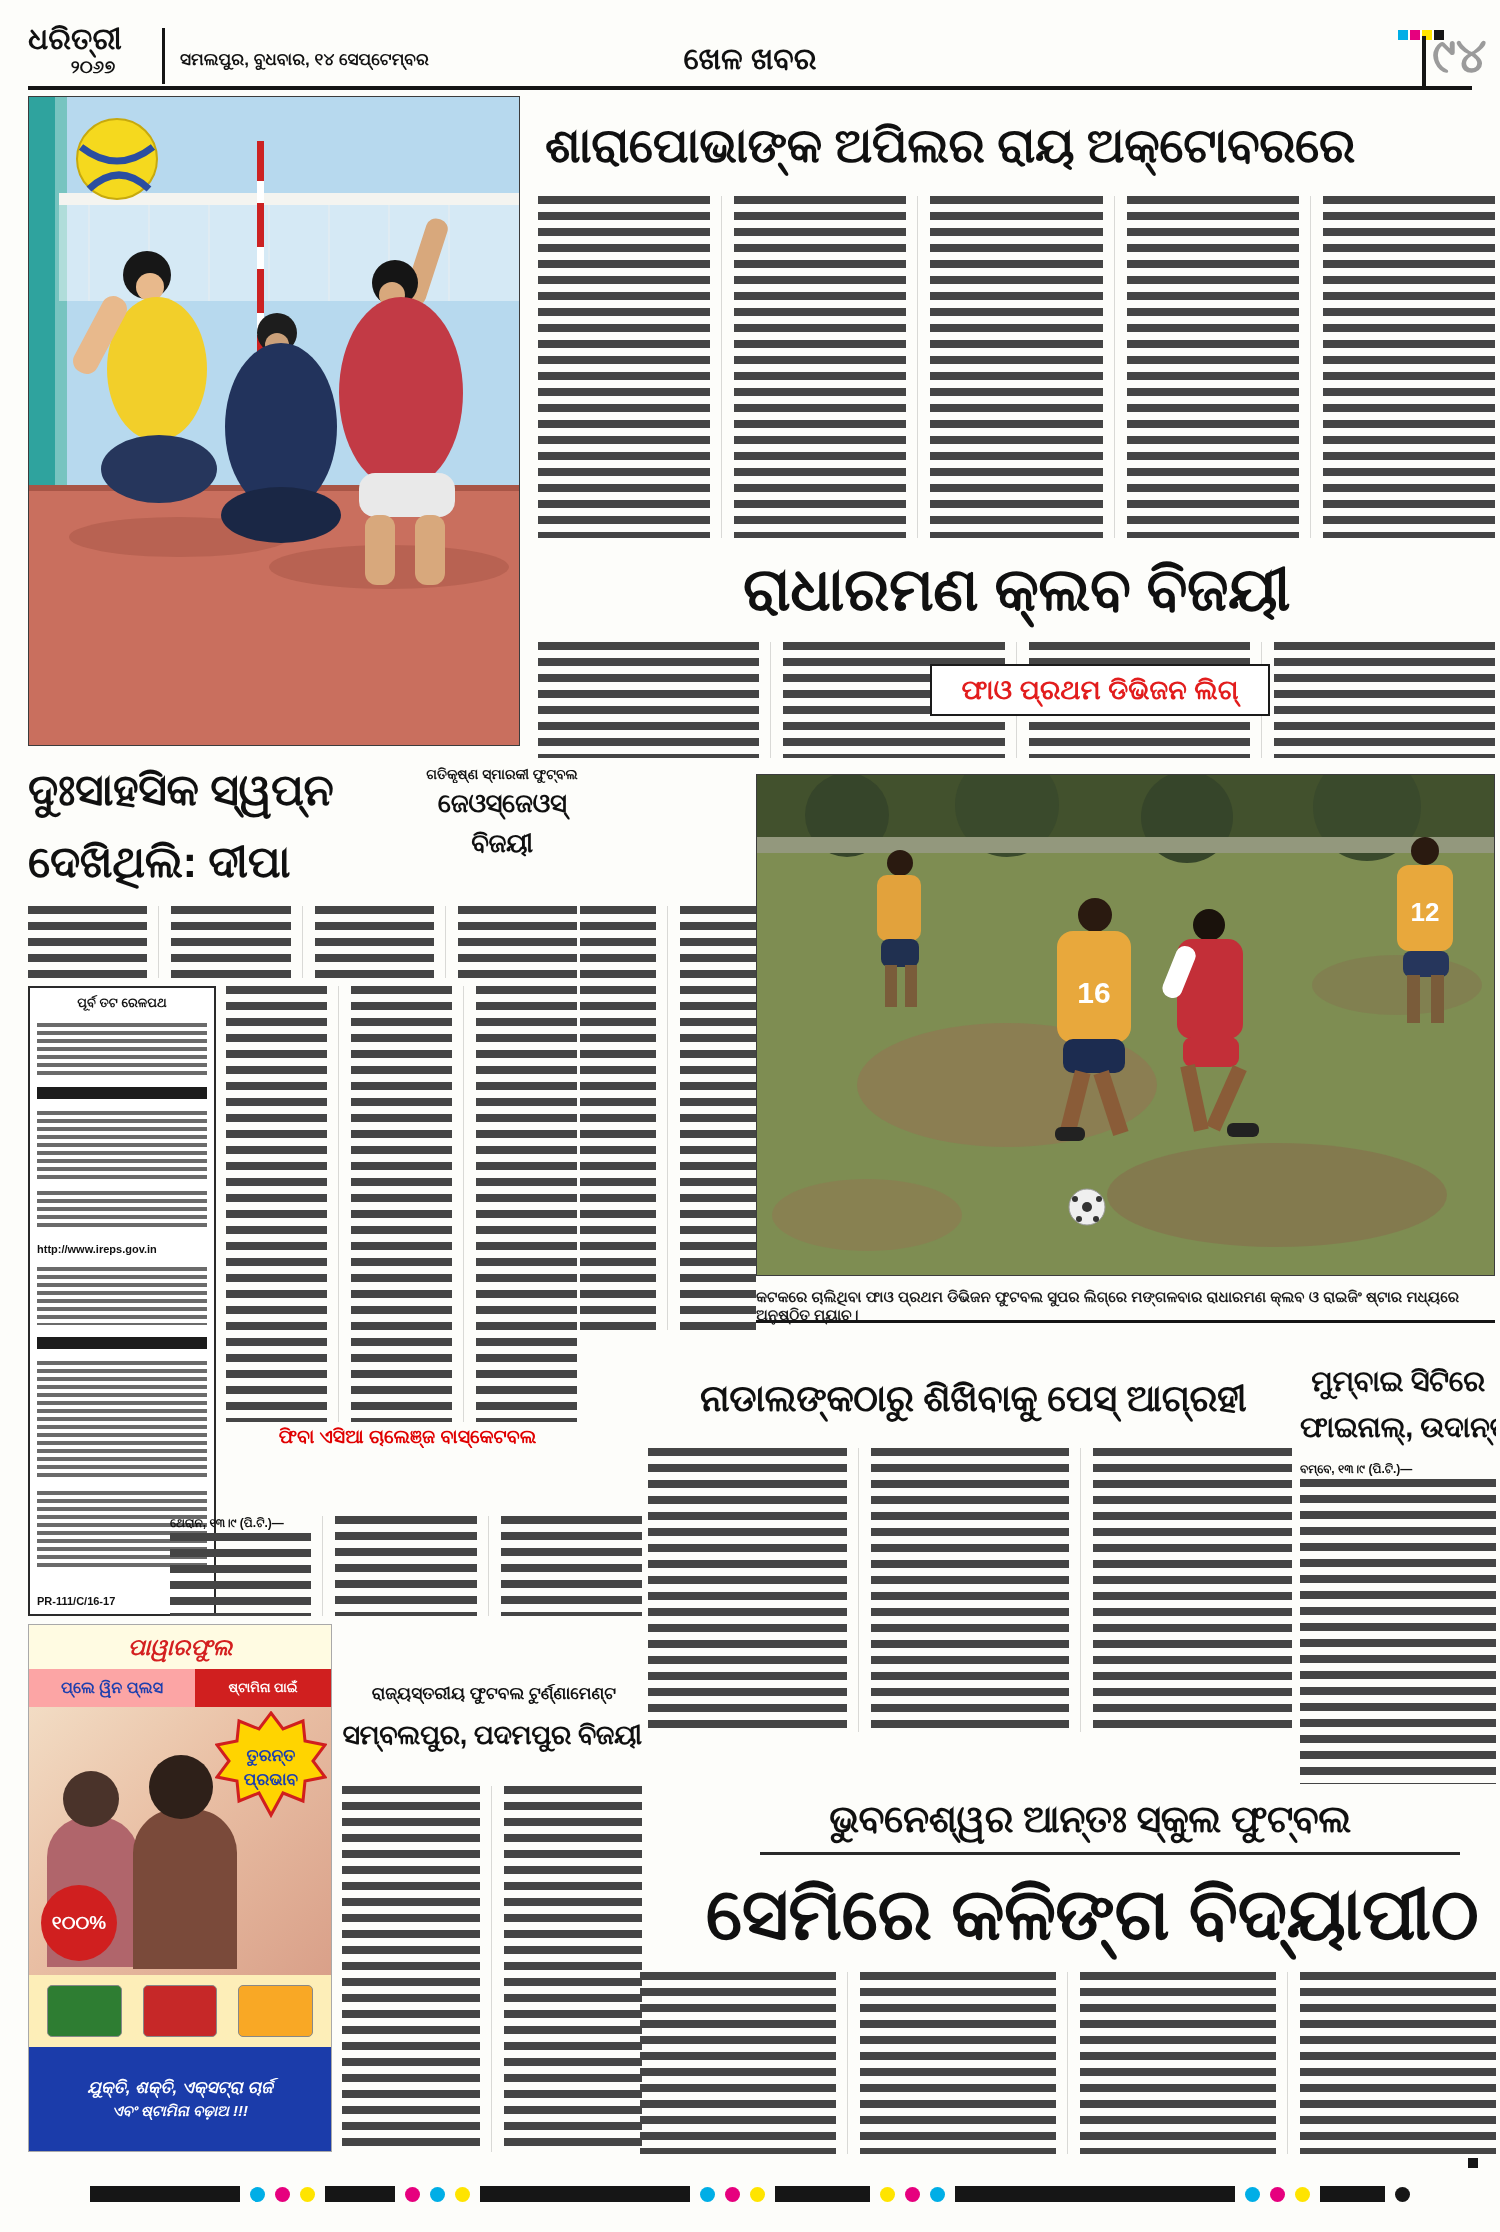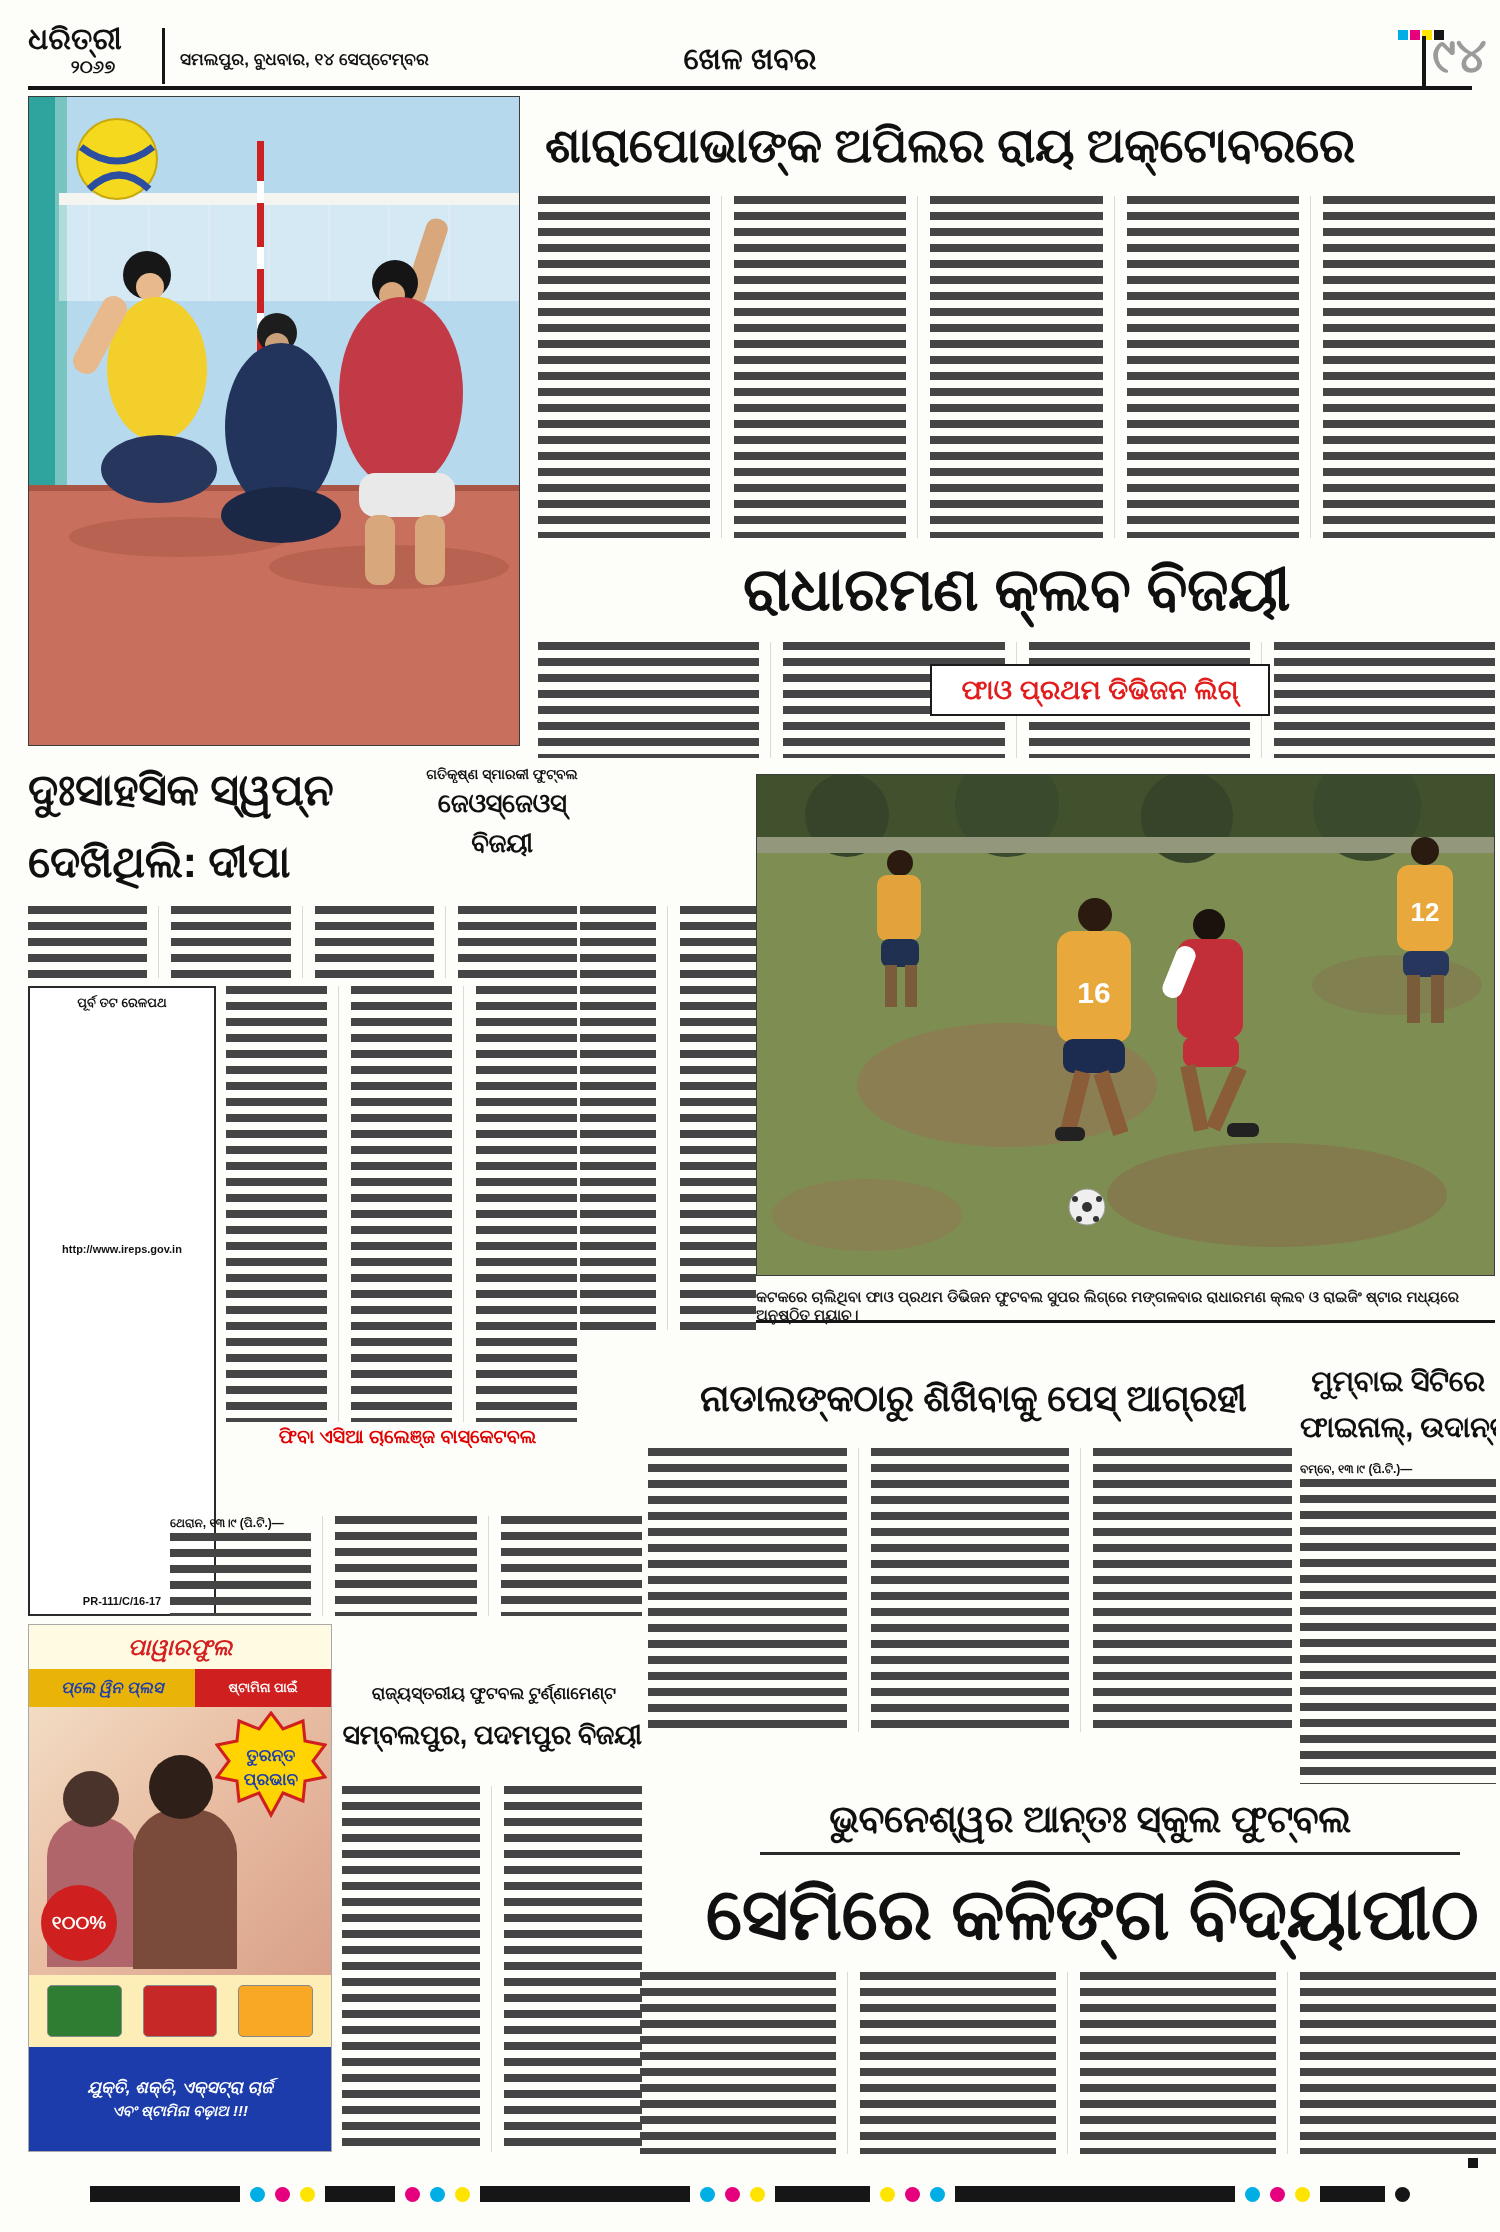--- a/index.html
+++ b/index.html
@@ -30,32 +30,32 @@
   #page-number { font-size:48px; font-weight:bold; color:#9b9b9b; }
 
   .kicker-red { color:#e00000; font-weight:bold; }
   #league-box { border:2px solid #1a1a1a; background:#fff; display:flex; align-items:center; justify-content:center; }
   #league-box span { color:#e21d1d; font-size:27px; font-weight:bold; white-space:nowrap; }
 
   .photo-frame { border:1px solid #3c3c3c; background:#888; }
   .caption { font-size:15px; font-weight:bold; color:#1c1c1c; }
 
   
-  #notice { border:2px solid #2a2a2a; background:#fff; padding:7px; display:flex; flex-direction:column; gap:12px;align-items:center; }
+  #notice { border:2px solid #2a2a2a; background:#fff; padding:7px; display:flex; flex-direction:column; gap:12px; }
   #notice .bar { height:12px; background:#1c1c1c; }
   #notice .t { font-size:13px; font-weight:bold; text-align:center; }
   #notice .u { font-size:11px; font-weight:bold; word-break:break-all; }
   #notice .r { font-size:11px; font-weight:bold; }
 
   
   #ad { border:1px solid #a9a9a9; background:#fff; display:flex; flex-direction:column; }
   #ad-brand { height:44px; background:#fffbe2; color:#d42020; font-weight:bold; font-style:italic;
               font-size:23px; display:flex; align-items:center; justify-content:center; white-space:nowrap; overflow:hidden; }
   #ad-bands { height:38px; display:flex; }
-  #ad-product { width:55%; background:#eab308; color:#1d3fae; font-weight:bold; font-style:italic; font-size:16px;
+  #ad-product { width:55%; background:#fca5a5; color:#1d3fae; font-weight:bold; font-size:16px;
                 display:flex; align-items:center; justify-content:center; white-space:nowrap; overflow:hidden; }
   #ad-tag { width:45%; background:#d01f1f; color:#fff; font-weight:bold; font-size:13px;
             display:flex; align-items:center; justify-content:center; white-space:nowrap; overflow:hidden; }
   #ad-main { height:268px; position:relative; background:linear-gradient(135deg,#f2dcc4 0%,#e9bfa4 45%,#d9a089 100%); overflow:hidden; }
   .ad-head1 { position:absolute; left:34px; top:64px; width:56px; height:56px; border-radius:50%; background:#4a332a; }
   .ad-head2 { position:absolute; left:120px; top:48px; width:64px; height:64px; border-radius:50%; background:#2e2019; }
   .ad-body1 { position:absolute; left:18px; top:110px; width:92px; height:150px; border-radius:40px 40px 0 0; background:#b0656b; }
   .ad-body2 { position:absolute; left:104px; top:102px; width:104px; height:160px; border-radius:44px 44px 0 0; background:#7a4a3a; }
   #ad-percent { position:absolute; left:12px; bottom:14px; width:76px; height:76px; border-radius:50%; background:#d01f1f;
                 color:#fff; font-weight:bold; font-size:19px; display:flex; align-items:center; justify-content:center; }

